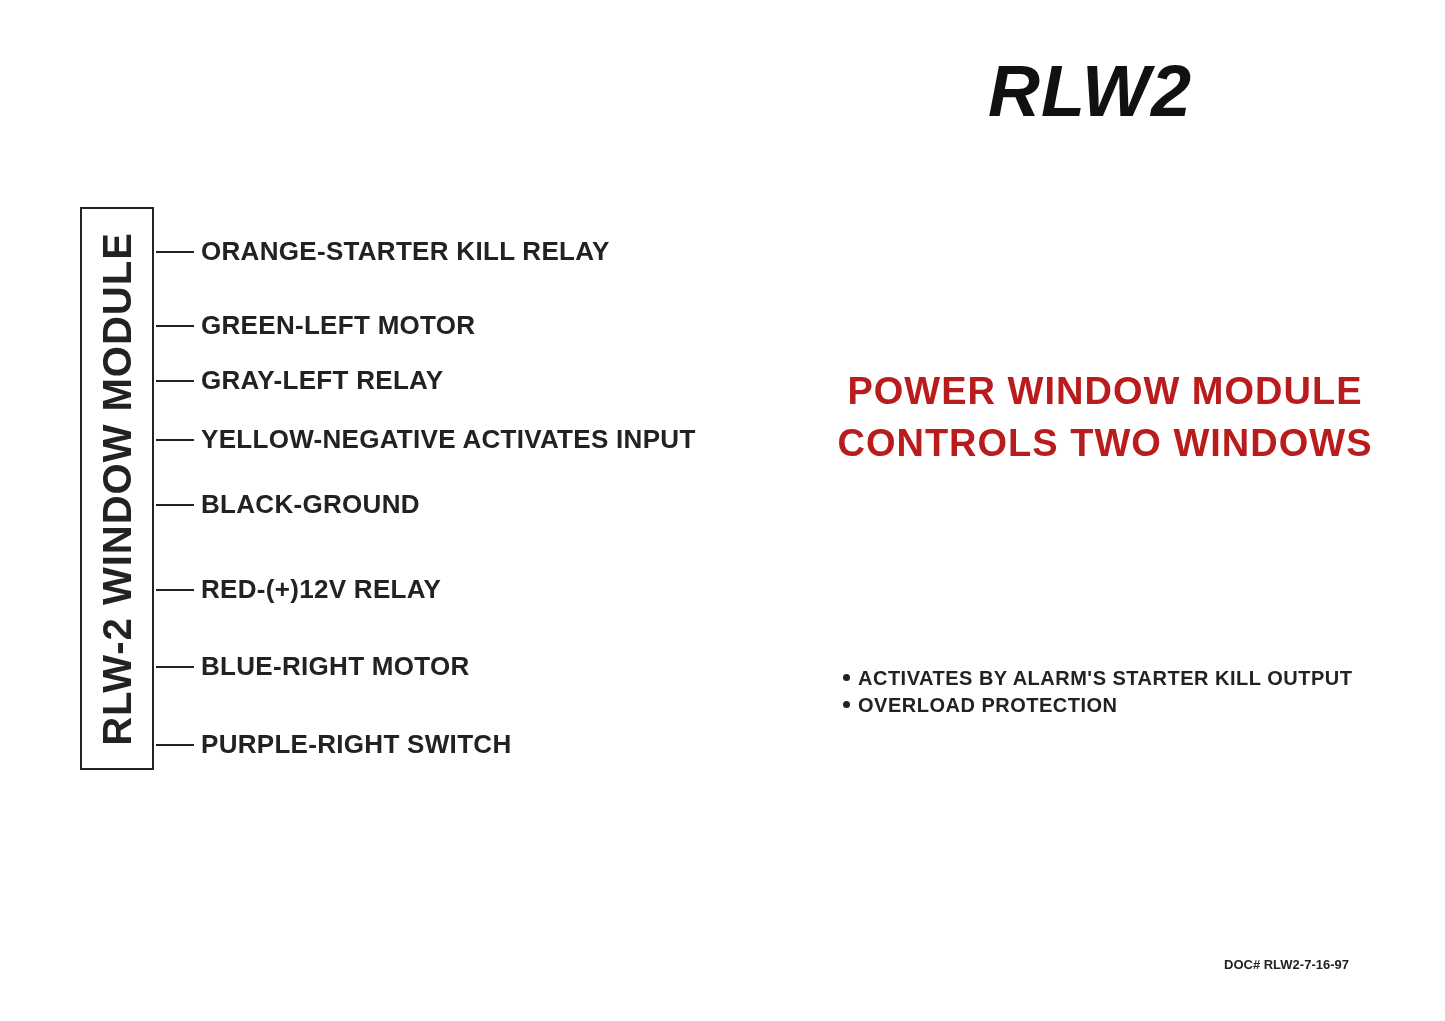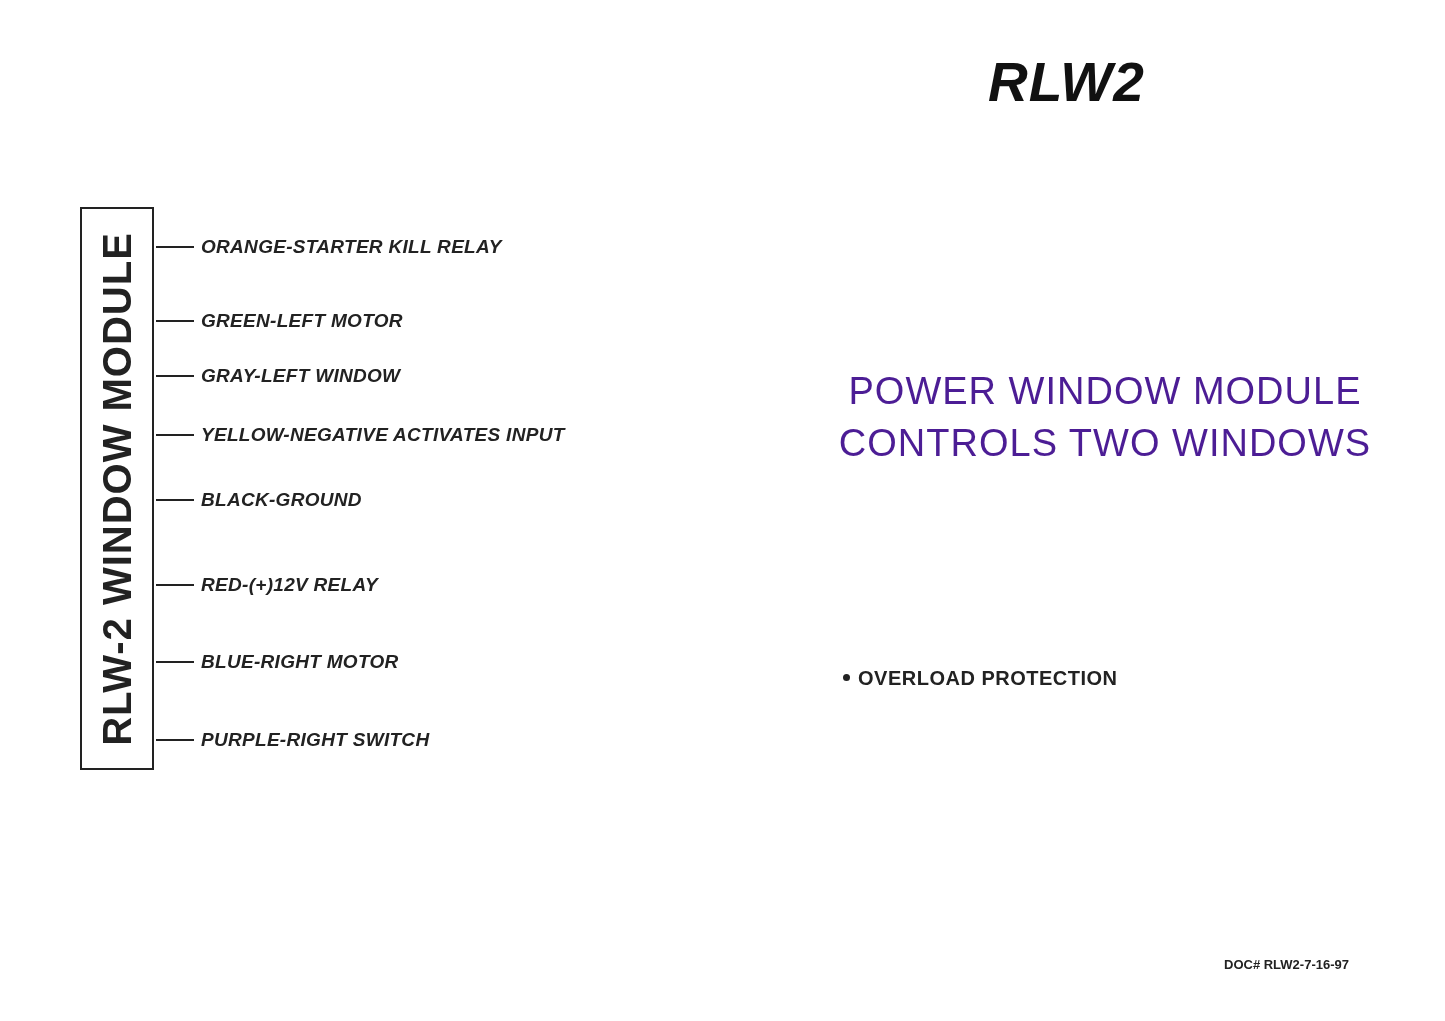--- a/index.html
+++ b/index.html
@@ -1,39 +1,39 @@
 <!DOCTYPE html>
 <html><head>
 <meta charset="utf-8">
 <style>
   html, body { margin:0; padding:0; }
   body {
     width:1445px; height:1021px; background:#ffffff; position:relative; overflow:hidden;
     color:#1a1a1a; font-family:"Liberation Sans", sans-serif;
   }
   .title {
-    position:absolute; left:988px; top:50px; font-size:55px; font-weight:bold; font-style:italic;
+    position:absolute; left:988px; top:50px; font-size:72px; font-weight:bold; font-style:italic;
     letter-spacing:1px; color:#111;
   }
   .module-box {
     position:absolute; left:80px; top:207px; width:74px; height:563px;
     border:2px solid #222; box-sizing:border-box;
   }
   .module-label {
     position:absolute; left:117px; top:489px; transform:translate(-50%,-50%) rotate(-90deg);
     white-space:nowrap; font-size:40px; font-weight:bold; letter-spacing:1px; color:#222;
   }
   .wire {
     position:absolute; left:156px; display:flex; align-items:center; white-space:nowrap;
   }
   .wire .line { width:38px; height:2px; background:#222; margin-right:7px; }
-  .wire .text { font-size:19px; font-weight:bold; color:#222; letter-spacing:0.3px;font-style:italic; }
+  .wire .text { font-size:26px; font-weight:bold; color:#222; letter-spacing:0.3px; }
   .headline {
-    position:absolute; left:805px; width:600px; text-align:center; font-size:38px; font-weight:normal;
-    color:#4c1d95; letter-spacing:1px; white-space:nowrap;
+    position:absolute; left:805px; width:600px; text-align:center; font-size:38px; font-weight:bold;
+    color:#b91c1c; letter-spacing:1px; white-space:nowrap;
   }
   .features { position:absolute; left:843px; top:665px; }
   .feature { font-size:20px; font-weight:bold; color:#222; line-height:26.5px; letter-spacing:0.5px; white-space:nowrap; }
   .feature .dot { display:inline-block; width:7px; height:7px; border-radius:50%; background:#222; margin-right:8px; vertical-align:middle; position:relative; top:-2px; }
   .doc { position:absolute; left:1224px; top:957px; font-size:13px; font-weight:bold; color:#222; white-space:nowrap;text-align:center; }
 </style>
 </head>
 <body>
 
 <div class="title">RLW2</div>
@@ -44,21 +44,21 @@
 <div class="wire" style="top:236px">
   <span class="line"></span>
   <span class="text">ORANGE-STARTER KILL RELAY</span>
 </div>
 <div class="wire" style="top:310px">
   <span class="line"></span>
   <span class="text">GREEN-LEFT MOTOR</span>
 </div>
 <div class="wire" style="top:365px">
   <span class="line"></span>
-  <span class="text">GRAY-LEFT WINDOW</span>
+  <span class="text">GRAY-LEFT RELAY</span>
 </div>
 <div class="wire" style="top:424px">
   <span class="line"></span>
   <span class="text">YELLOW-NEGATIVE ACTIVATES INPUT</span>
 </div>
 <div class="wire" style="top:489px">
   <span class="line"></span>
   <span class="text">BLACK-GROUND</span>
 </div>
 <div class="wire" style="top:574px">
@@ -71,16 +71,17 @@
 </div>
 <div class="wire" style="top:729px">
   <span class="line"></span>
   <span class="text">PURPLE-RIGHT SWITCH</span>
 </div>
 
 <div class="headline" style="top:370px">POWER WINDOW MODULE</div>
 <div class="headline" style="top:422px">CONTROLS TWO WINDOWS</div>
 
 <div class="features">
+  <div class="feature"><span class="dot"></span><span>ACTIVATES BY ALARM'S STARTER KILL OUTPUT</span></div>
   <div class="feature"><span class="dot"></span><span>OVERLOAD PROTECTION</span></div>
 </div>
 
 <div class="doc">DOC# RLW2-7-16-97</div>
 
 </body></html>

